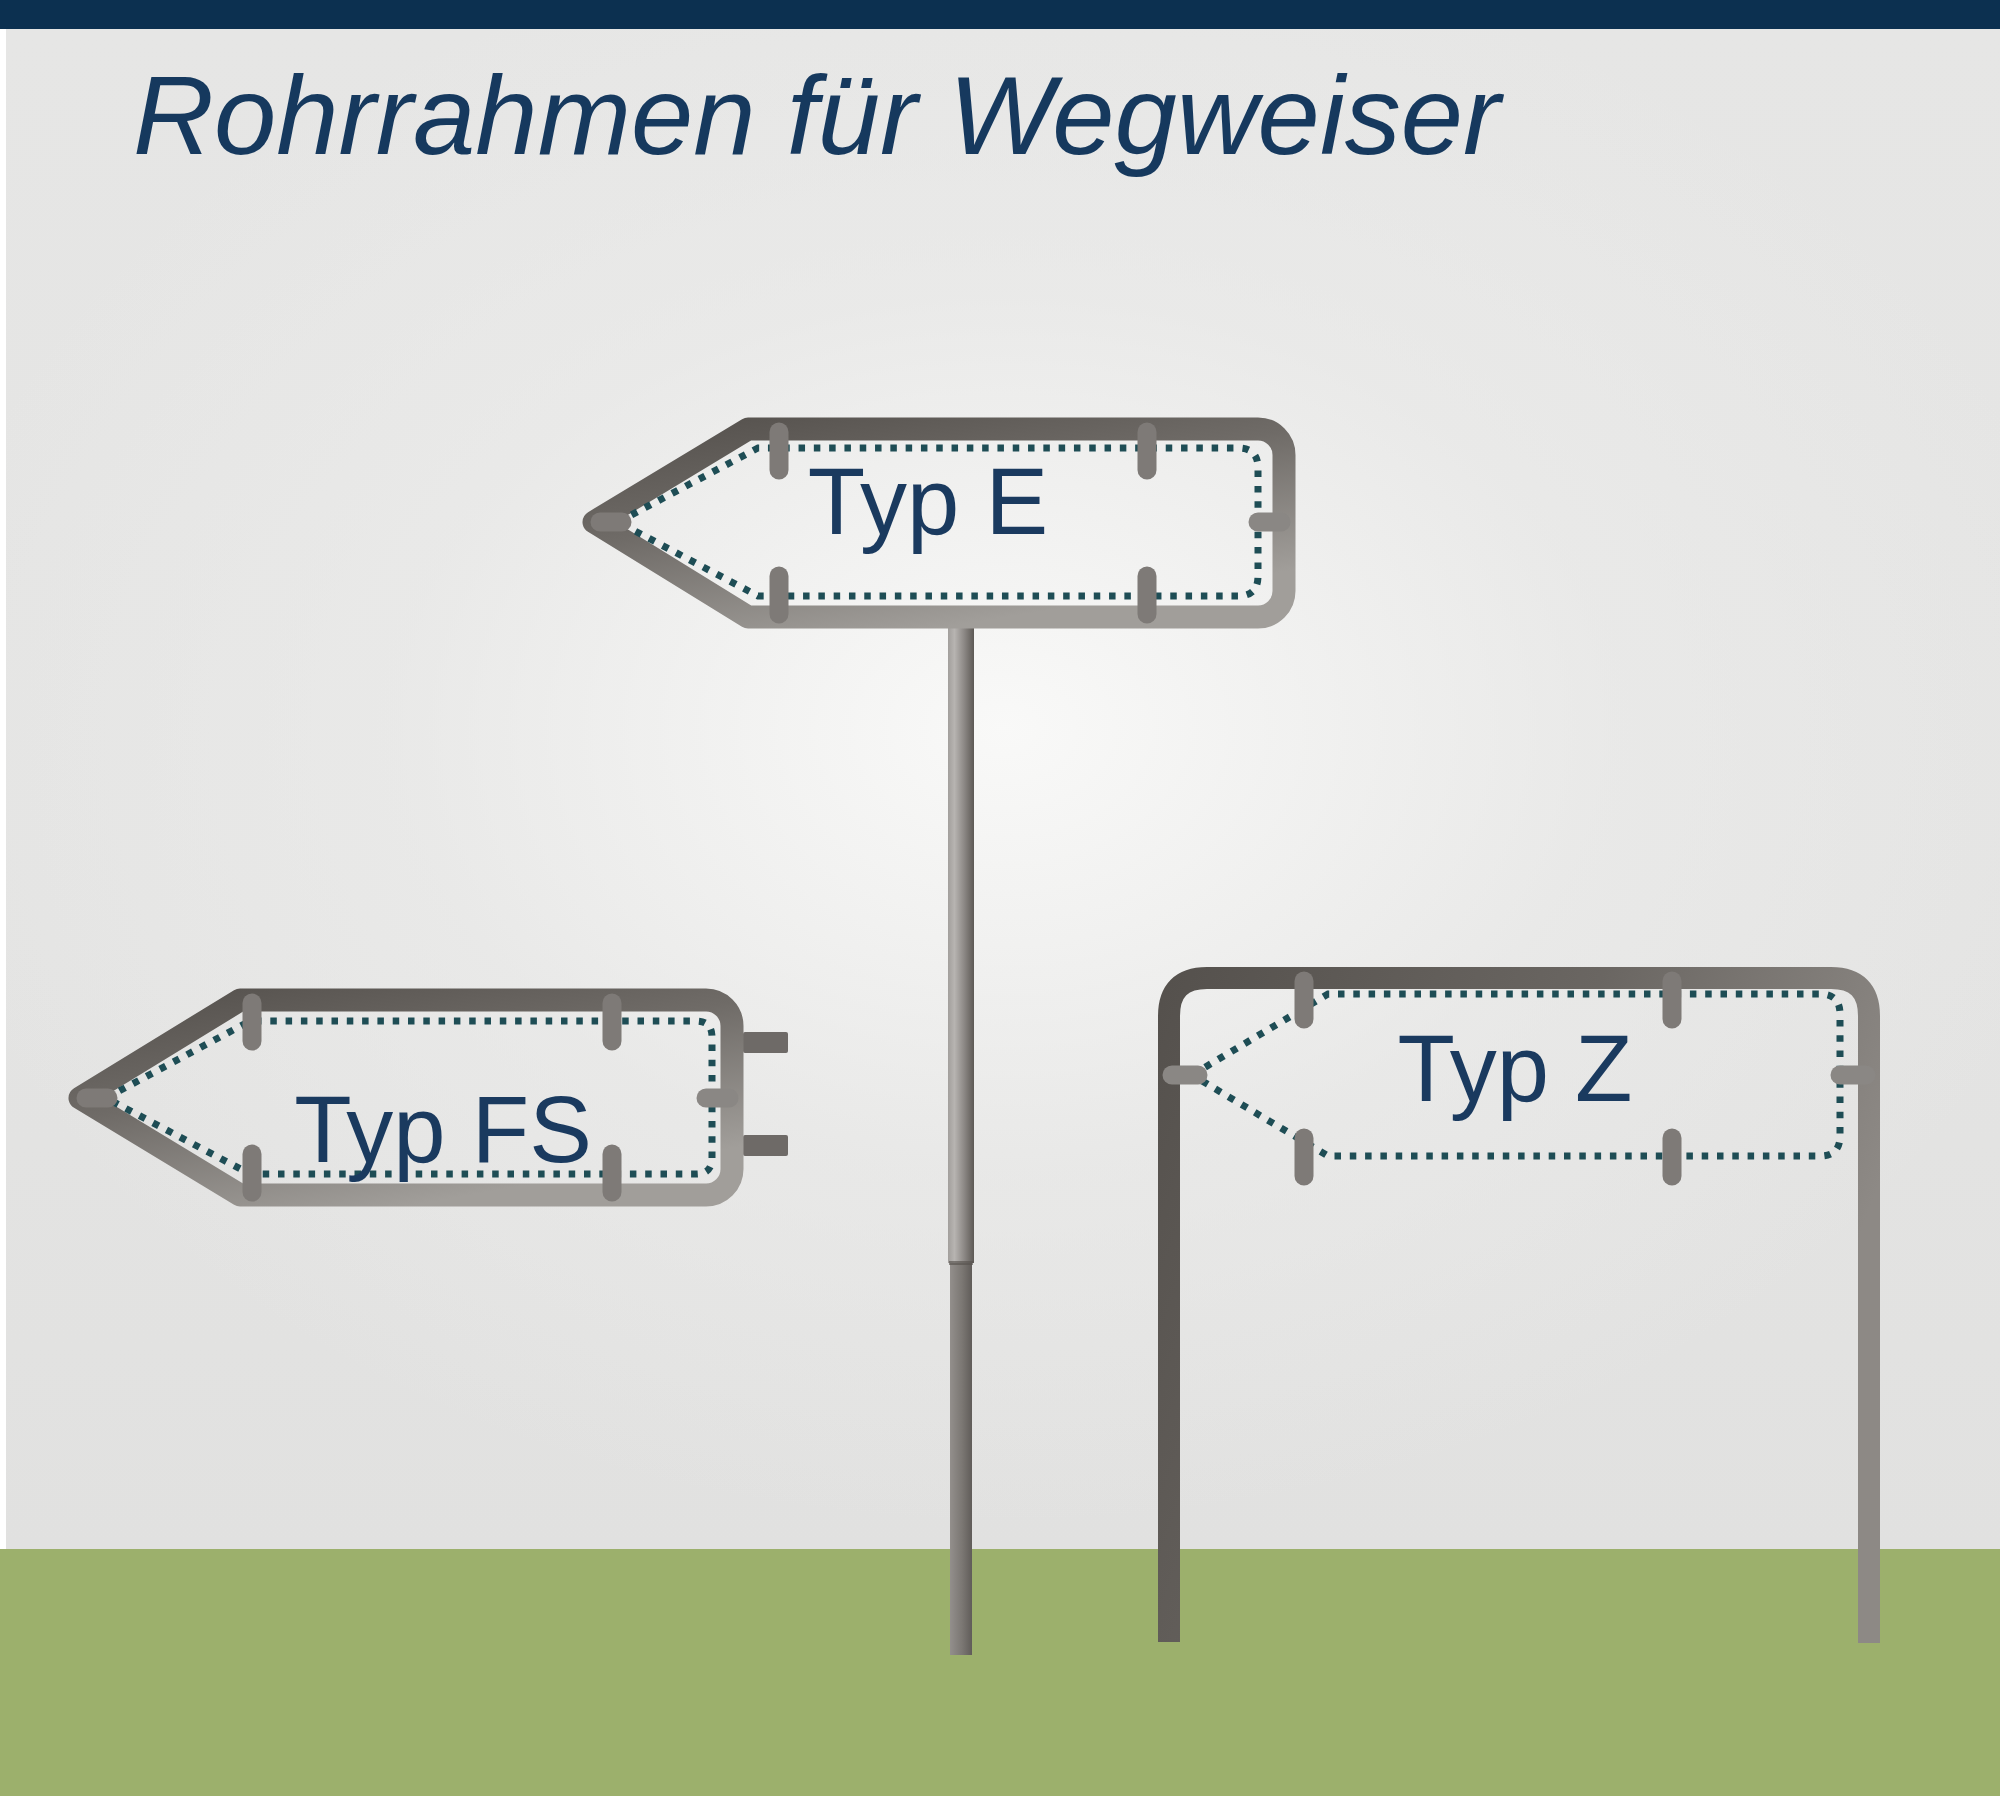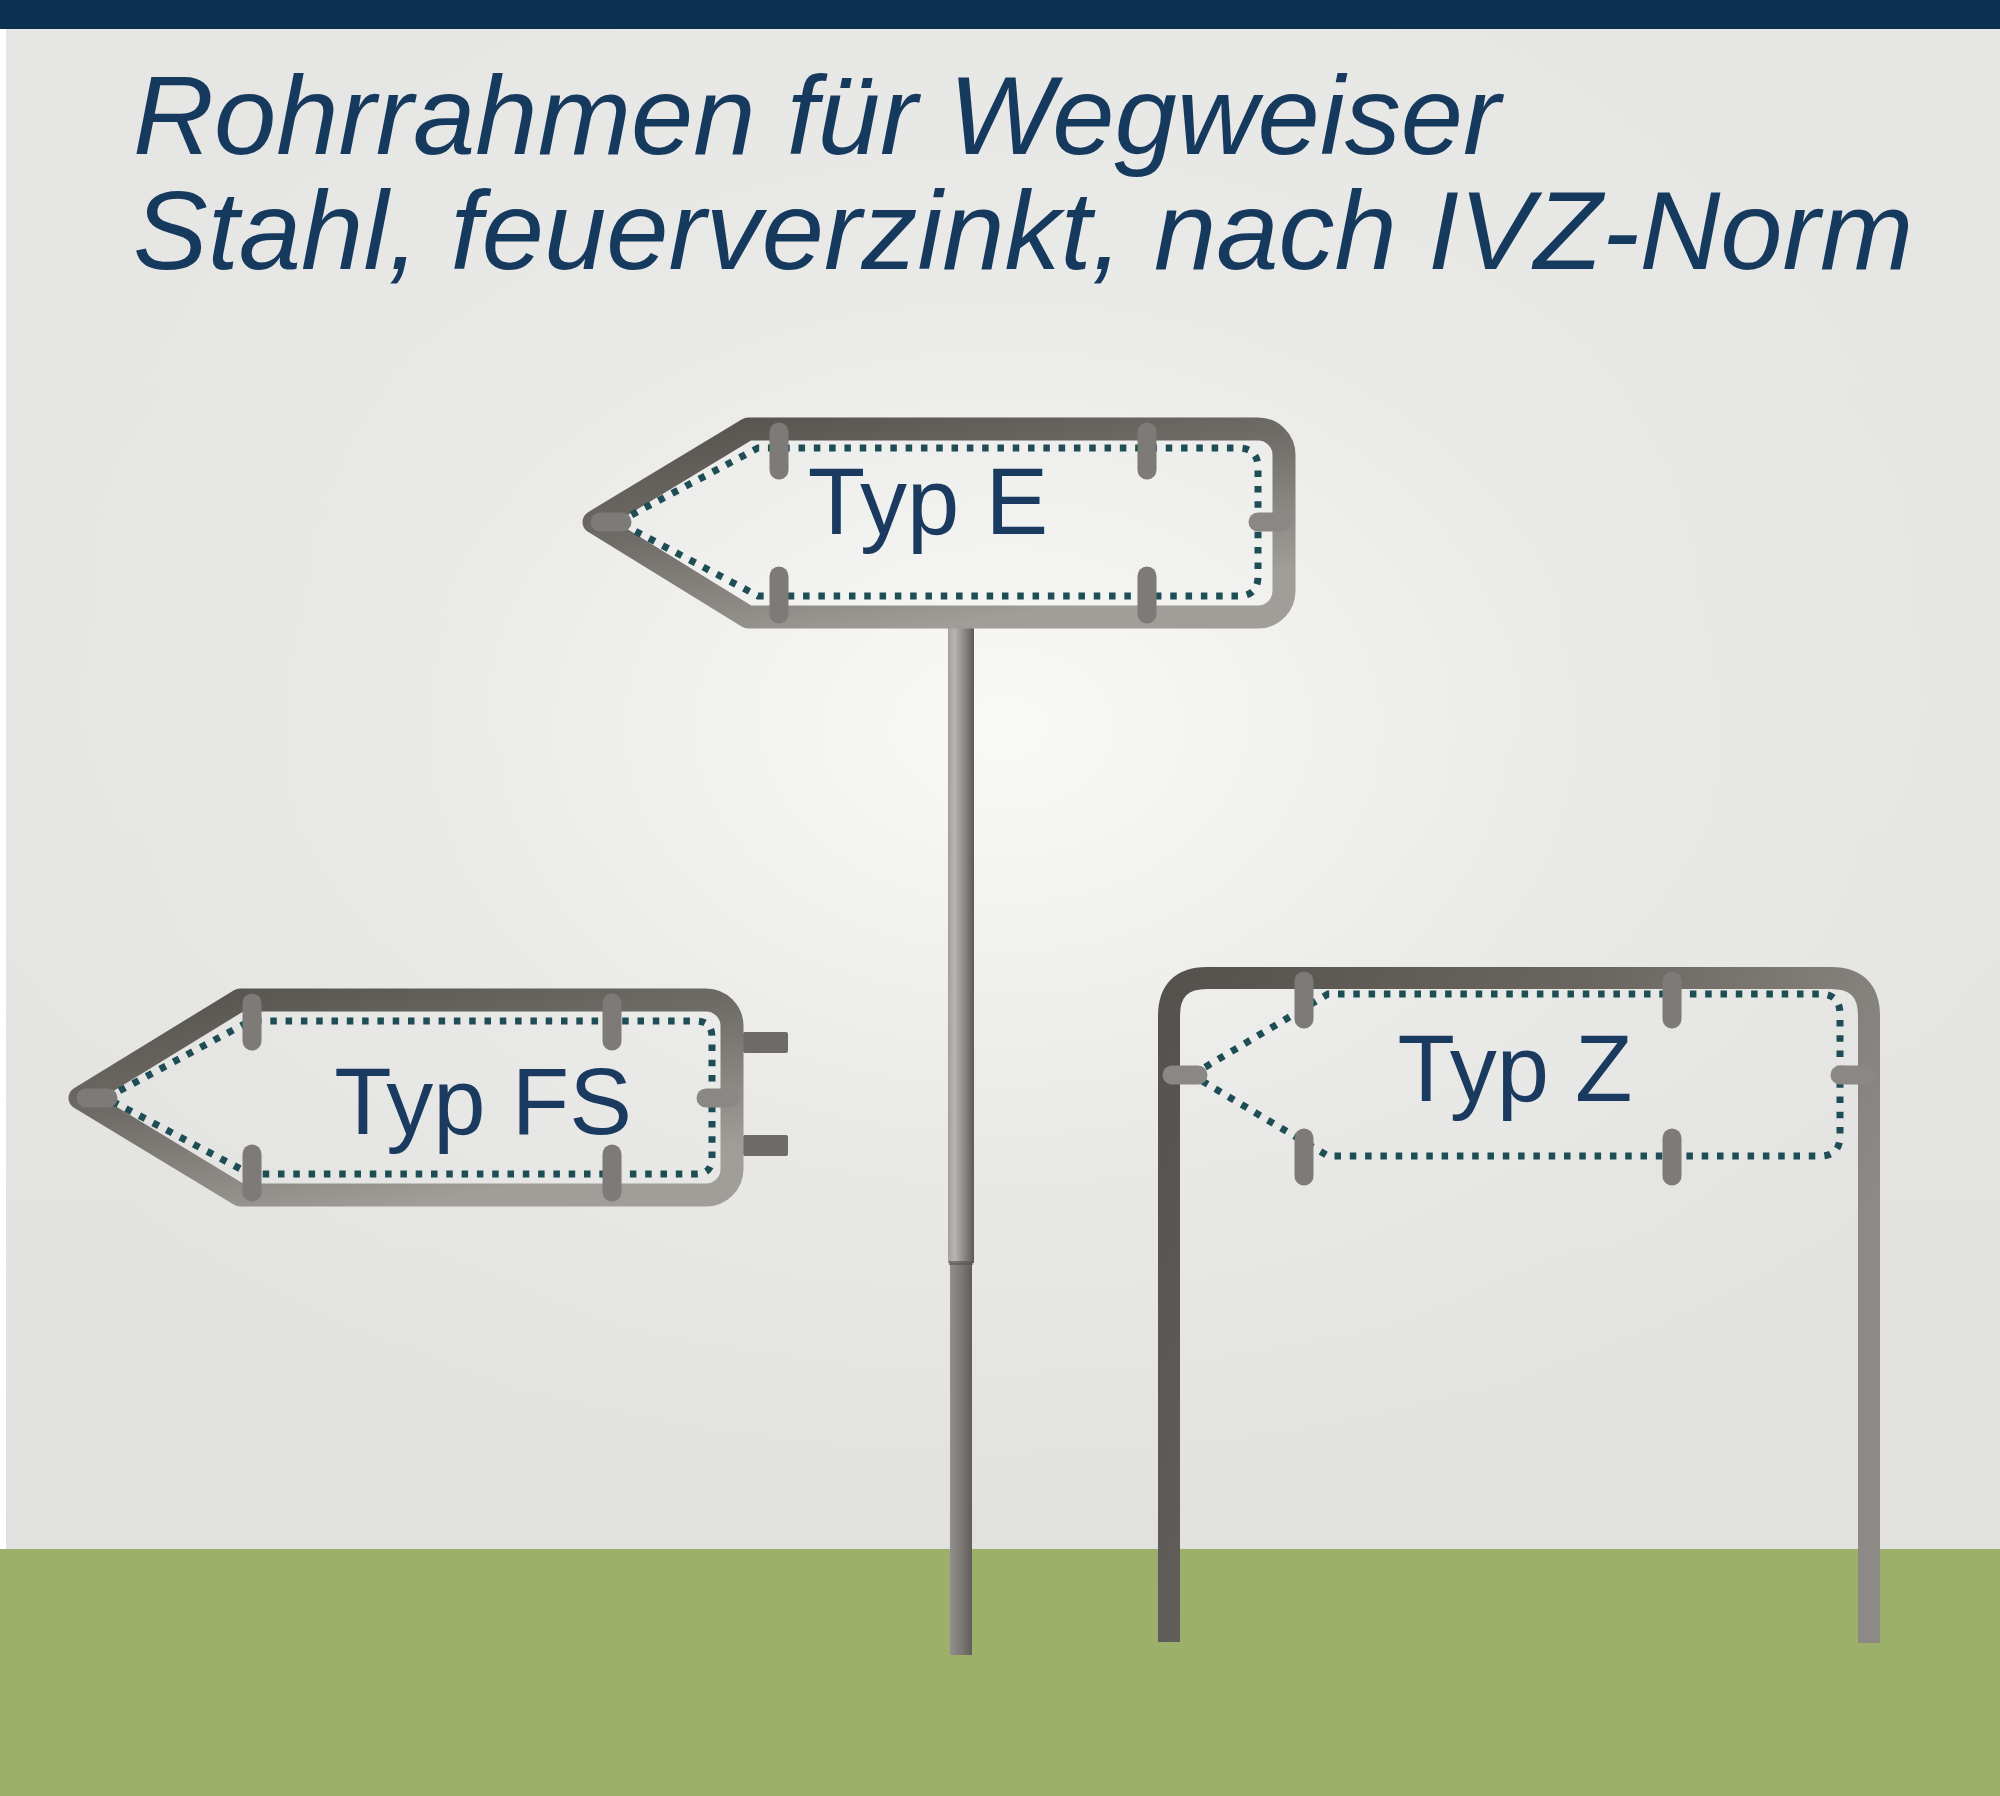--- a/index.html
+++ b/index.html
@@ -29,21 +29,21 @@
   .title{
     position:absolute;left:133px;top:58px;
     font-size:112px;line-height:115px;letter-spacing:0px;
     color:#16395e;white-space:nowrap;font-style:italic;
   }
   .sign-label{
     position:absolute;transform:translate(-50%,-50%);
     font-size:94px;color:#1a3a5f;white-space:nowrap;
   }
   #label-typ-e{left:928px;top:502px;}
-  #label-typ-fs{left:443px;top:1102px;margin-left:40px;}
+  #label-typ-fs{left:443px;top:1130px;}
   #label-typ-z{left:1515px;top:1069px;}
 </style>
 </head>
 <body>
 
 <div class="header-bar"></div>
 <div class="stage"></div>
 <div class="ground"></div>
 
 <svg class="art" viewBox="0 0 2000 1796" xmlns="http://www.w3.org/2000/svg">
@@ -117,18 +117,17 @@
       <line x1="1304" y1="1176" x2="1304" y2="1138"></line>
       <line x1="1672" y1="1176" x2="1672" y2="1138"></line>
       <line x1="1172" y1="1075" x2="1198" y2="1075" stroke="#8a8784"></line>
       <line x1="1866" y1="1075" x2="1840" y2="1075" stroke="#8a8784"></line>
     </g>
   </g>
 </svg>
 
 <div class="title">
   <div>Rohrrahmen für Wegweiser</div>
-  <div>Stahl, feuerverzinkt, nach IVZ-Norm</div>
 </div>
 
 <div class="sign-label" id="label-typ-e">Typ E</div>
 <div class="sign-label" id="label-typ-fs">Typ FS</div>
 <div class="sign-label" id="label-typ-z">Typ Z</div>
 
 </body></html>

